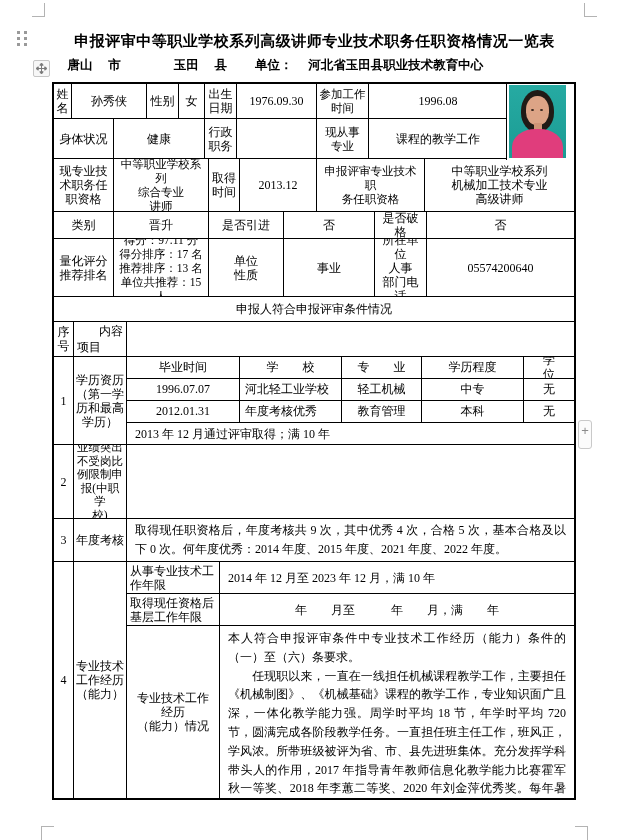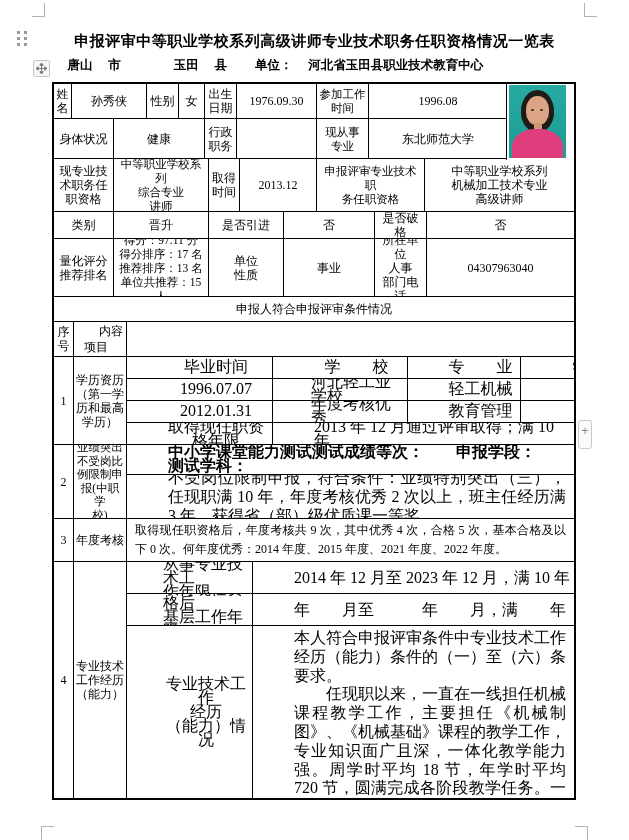--- a/index.html
+++ b/index.html
@@ -42,28 +42,28 @@
        display:flex; align-items:center; justify-content:center;
        text-align:center; font-size:12px; line-height:14px; white-space:pre-line; padding:1px 2px; }
   .c.end { border-right:none; flex:1; }
   .c.txt { justify-content:flex-start; text-align:justify; padding:2px 8px; align-items:center; }
   .small { font-size:11.5px; }
   .sub { flex-direction:column; padding:0; align-items:stretch; }
   .sr { display:flex; border-bottom:1px solid #000; flex:none; }
   .sr.last { border-bottom:none; }
   .sc { flex:none; border-right:1px solid #000; overflow:hidden;
         display:flex; align-items:center; justify-content:center;
-        text-align:center; font-size:16px; line-height:14px; white-space:pre-line; padding:1px 2px;margin-left:33px; }
+        text-align:center; font-size:12px; line-height:14px; white-space:pre-line; padding:1px 2px; }
   .sc.end { border-right:none; flex:1; }
   .sc.l { justify-content:flex-start; text-align:left; }
   .bold { font-weight:bold; }
   
   .split { position:relative; }
   .split .tR { position:absolute; top:2px; right:3px; font-size:12px; }
-  .split .bL { position:absolute; bottom:2px; left:10px; font-size:12px; }
+  .split .bL { position:absolute; bottom:2px; left:3px; font-size:12px; }
   
   .photo-cell { position:absolute; left:452px; top:0; width:68px; height:76px;
                 border-left:1px solid #000; background:#fff; }
   .photo { position:absolute; left:2px; top:1px; width:57px; height:73px;
            background:linear-gradient(#26aaa2,#1b9c94); overflow:hidden; }
   .photo .hair { position:absolute; left:12px; top:5px; width:33px; height:42px;
                  background:#201b16; border-radius:50% 50% 46% 46%; }
   .photo .face { position:absolute; left:17px; top:11px; width:23px; height:29px;
                  background:#dca486; border-radius:48% 48% 44% 44%; }
   .photo .eye { position:absolute; top:24px; width:3px; height:2px; background:#33241c; border-radius:50%; }
@@ -127,21 +127,21 @@
   </div>
 
   <div class="r" style="height:40px">
     <div class="c" style="width:60px">身体状况</div>
     <div class="c" style="width:91px">健康</div>
     <div class="c" style="width:32px">行政
 职务</div>
     <div class="c" style="width:80px"></div>
     <div class="c small" style="width:52px">现从事
 专业</div>
-    <div class="c" style="width:139px">东北师范大学</div>
+    <div class="c" style="width:139px">课程的教学工作</div>
     <div class="c end"></div>
   </div>
 
   <div class="photo-cell">
     <div class="photo">
       <div class="hair"></div>
       <div class="face"></div>
       <div class="eye le"></div>
       <div class="eye re"></div>
       <div class="neck"></div>
@@ -181,21 +181,21 @@
     <div class="c small" style="width:95px">得分：97.11 分
 得分排序：17 名
 推荐排序：13 名
 单位共推荐：15 人</div>
     <div class="c" style="width:75px">单位
 性质</div>
     <div class="c" style="width:91px">事业</div>
     <div class="c" style="width:52px">所在单位
 人事
 部门电话</div>
-    <div class="c end">04307963040</div>
+    <div class="c end">05574200640</div>
   </div>
 
   <div class="r" style="height:25px">
     <div class="c end">申报人符合申报评审条件情况</div>
   </div>
 
   <div class="r" style="height:35px">
     <div class="c" style="width:20px">序
 号</div>
     <div class="c split" style="width:53px">
@@ -226,41 +226,32 @@
         <div class="sc end">无</div>
       </div>
       <div class="sr" style="height:22px">
         <div class="sc" style="width:113px">2012.01.31</div>
         <div class="sc l" style="width:102px;padding-left:5px">年度考核优秀</div>
         <div class="sc" style="width:80px">教育管理</div>
         <div class="sc" style="width:102px">本科</div>
         <div class="sc end">无</div>
       </div>
       <div class="sr last" style="height:22px">
-        <div class="sc" style="width:113px">取得现任职资格年限</div>
         <div class="sc end l" style="padding-left:8px">2013 年 12 月通过评审取得；满 10 年</div>
       </div>
     </div>
   </div>
 
   <div class="r" style="height:74px">
     <div class="c" style="width:20px">2</div>
     <div class="c small" style="width:53px;line-height:13.5px">业绩突出
 不受岗比
 例限制申
 报(中职学
 校)</div>
-    <div class="c end sub">
-      <div class="sr" style="height:30px">
-        <div class="sc end l bold" style="padding-left:8px">中小学课堂能力测试测试成绩等次：　　申报学段：　　　测试学科：</div>
-      </div>
-      <div class="sr last" style="height:44px">
-        <div class="sc end l" style="padding:2px 8px;line-height:19px;text-align:justify">不受岗位限制申报，符合条件：业绩特别突出（三），任现职满 10 年，年度考核优秀 2 次以上，班主任经历满 3 年，获得省（部）级优质课一等奖。</div>
-      </div>
-    </div>
   </div>
 
   <div class="r" style="height:43px">
     <div class="c" style="width:20px">3</div>
     <div class="c" style="width:53px">年度考核</div>
     <div class="c end txt" style="line-height:19px">取得现任职资格后，年度考核共 9 次，其中优秀 4 次，合格 5 次，基本合格及以下 0 次。何年度优秀：2014 年度、2015 年度、2021 年度、2022 年度。</div>
   </div>
 
   <div class="r last" style="height:236px">
     <div class="c" style="width:20px;align-items:center">4</div>

